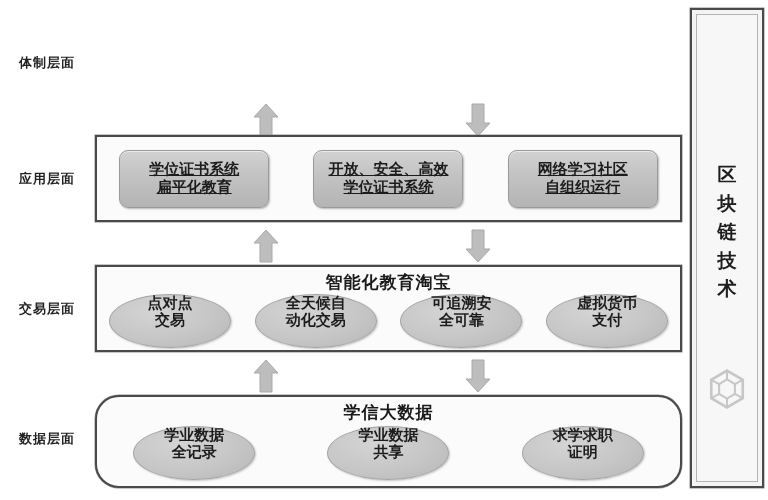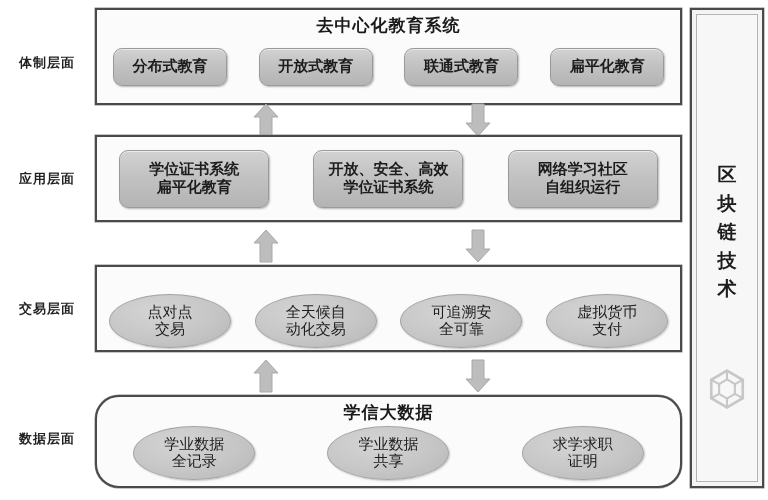--- a/index.html
+++ b/index.html
@@ -68,36 +68,36 @@
     align-items:center;
     justify-content:center;
     font-size:15px;
     font-weight:700;
     line-height:1.18;
     color:#1c1c1c;
     text-align:center;
     white-space:nowrap;
   }
   .rrect.one-line{height:38px;min-width:114px;padding:0 10px;}
-  .rrect.two-line{height:58px;min-width:150px;padding:0 12px;}
+  .rrect.two-line{height:58px;min-width:150px;padding:0 12px;text-decoration:underline;}
 
   
   .ellipse{
     box-sizing:border-box;
     width:122px;height:54px;
     border-radius:50%;
     background:radial-gradient(ellipse at 38% 32%,#d4d4d4 0%,#c6c6c6 55%,#b6b6b6 100%);
     border:1px solid #a3a3a3;
     box-shadow:1px 1px 2px rgba(0,0,0,.22);
     display:flex;
     flex-direction:column;
     align-items:center;
-    justify-content:center;
+    justify-content:flex-start;
     font-size:15px;
-    font-weight:400;
+    font-weight:700;
     line-height:1.16;
     color:#1c1c1c;
     text-align:center;
     white-space:nowrap;
   }
 
   
   .arrow{position:absolute;width:26px;height:34px;}
   .arrow svg{display:block;width:26px;height:34px;}
 
@@ -137,37 +137,20 @@
     opacity:.30;
   }
 </style>
 </head>
 <body>
 
 <div id="stage">
 
   <div class="layer-label" style="top:54px;">体制层面</div>
 
-  <div class="layer-box" id="layer-box-1" style="top:8px;height:97px;">
-    <div class="layer-title">去中心化教育系统</div>
-    <div class="node-row" style="top:38px;">
-      <div class="rrect one-line">
-        <span>分布式教育</span>
-      </div>
-      <div class="rrect one-line">
-        <span>开放式教育</span>
-      </div>
-      <div class="rrect one-line">
-        <span>联通式教育</span>
-      </div>
-      <div class="rrect one-line">
-        <span>扁平化教育</span>
-      </div>
-    </div>
-  </div>
 
   <div class="arrow" style="left:253px;top:103px;">
     <svg viewBox="0 0 26 34">
         <polygon points="13,1 25,14 19,14 19,33 7,33 7,14 1,14" fill="#bdbdbd" stroke="#a8a8a8" stroke-width="1"></polygon>
       </svg>
   </div>
   <div class="arrow" style="left:465px;top:103px;">
     <svg viewBox="0 0 26 34">
         <polygon points="13,33 25,20 19,20 19,1 7,1 7,20 1,20" fill="#bdbdbd" stroke="#a8a8a8" stroke-width="1"></polygon>
       </svg>
@@ -199,20 +182,21 @@
   </div>
   <div class="arrow" style="left:465px;top:229px;">
     <svg viewBox="0 0 26 34">
         <polygon points="13,33 25,20 19,20 19,1 7,1 7,20 1,20" fill="#bdbdbd" stroke="#a8a8a8" stroke-width="1"></polygon>
       </svg>
   </div>
 
   <div class="layer-label" style="top:300px;">交易层面</div>
 
   <div class="layer-box" id="layer-box-3" style="top:265px;height:87px;">
+    <div class="layer-title">智能化教育淘宝</div>
     <div class="node-row" style="top:27px;">
       <div class="ellipse">
         <span>点对点</span>
         <span>交易</span>
       </div>
       <div class="ellipse">
         <span>全天候自</span>
         <span>动化交易</span>
       </div>
       <div class="ellipse">

